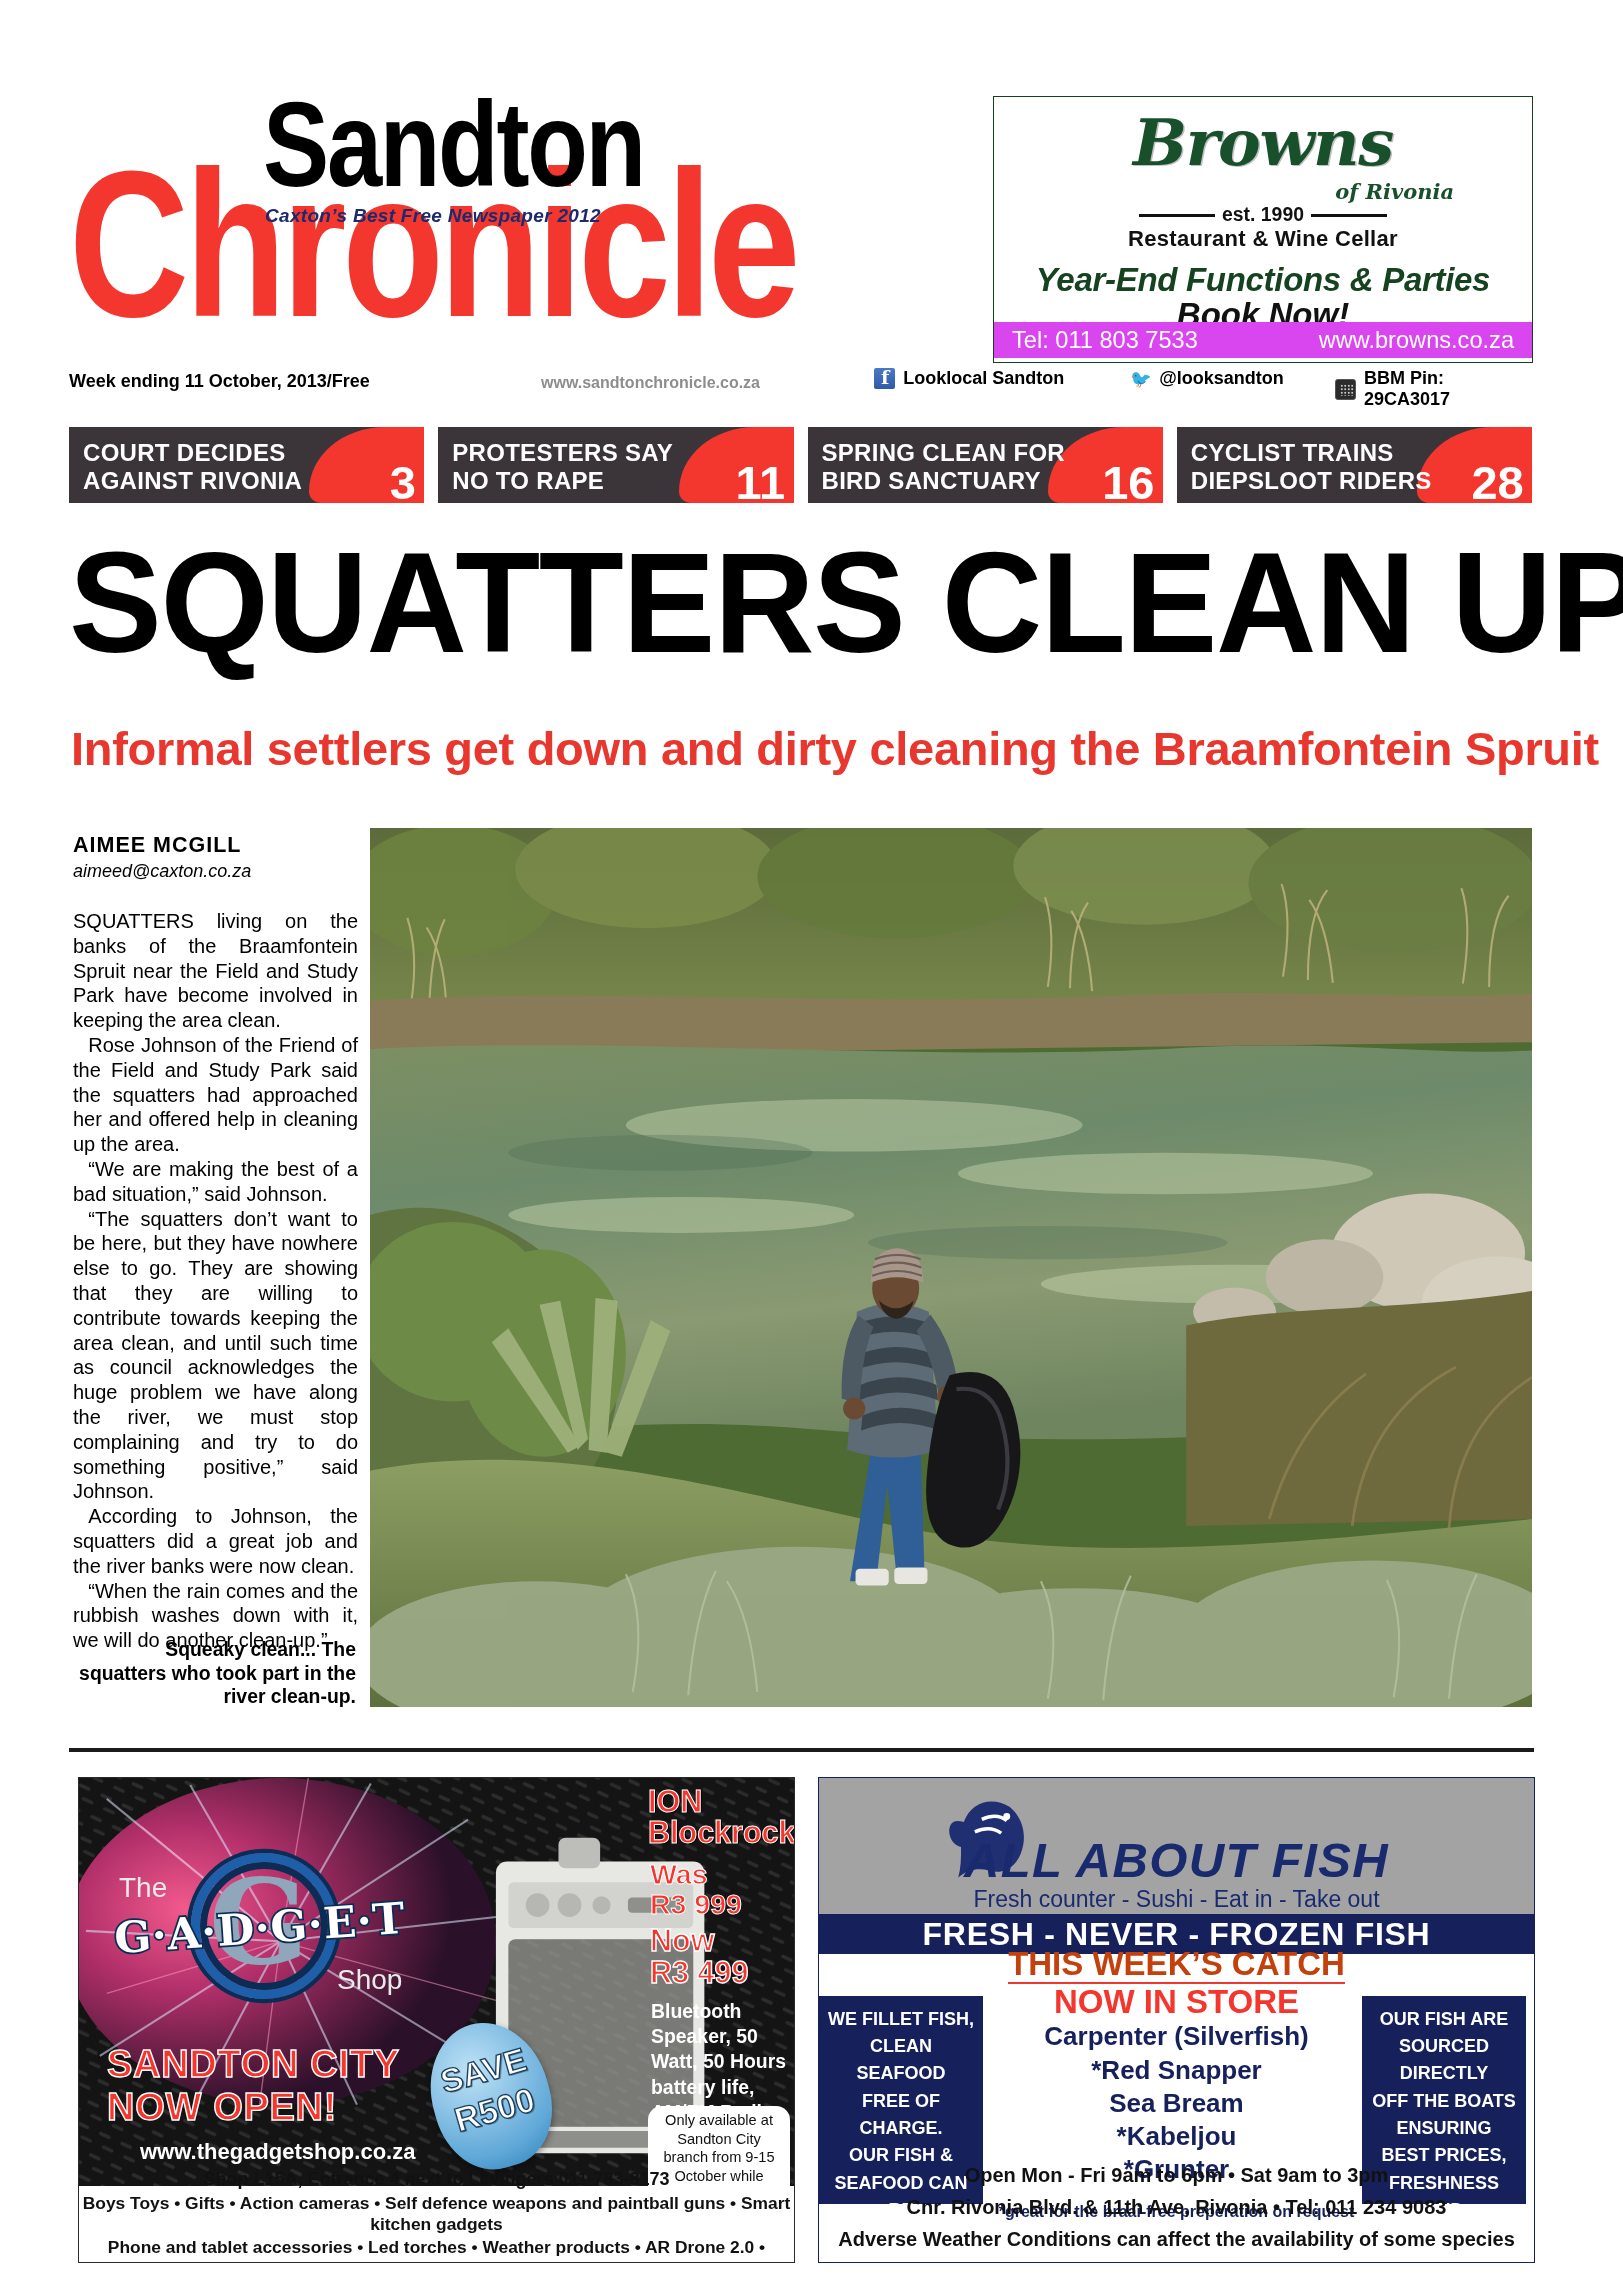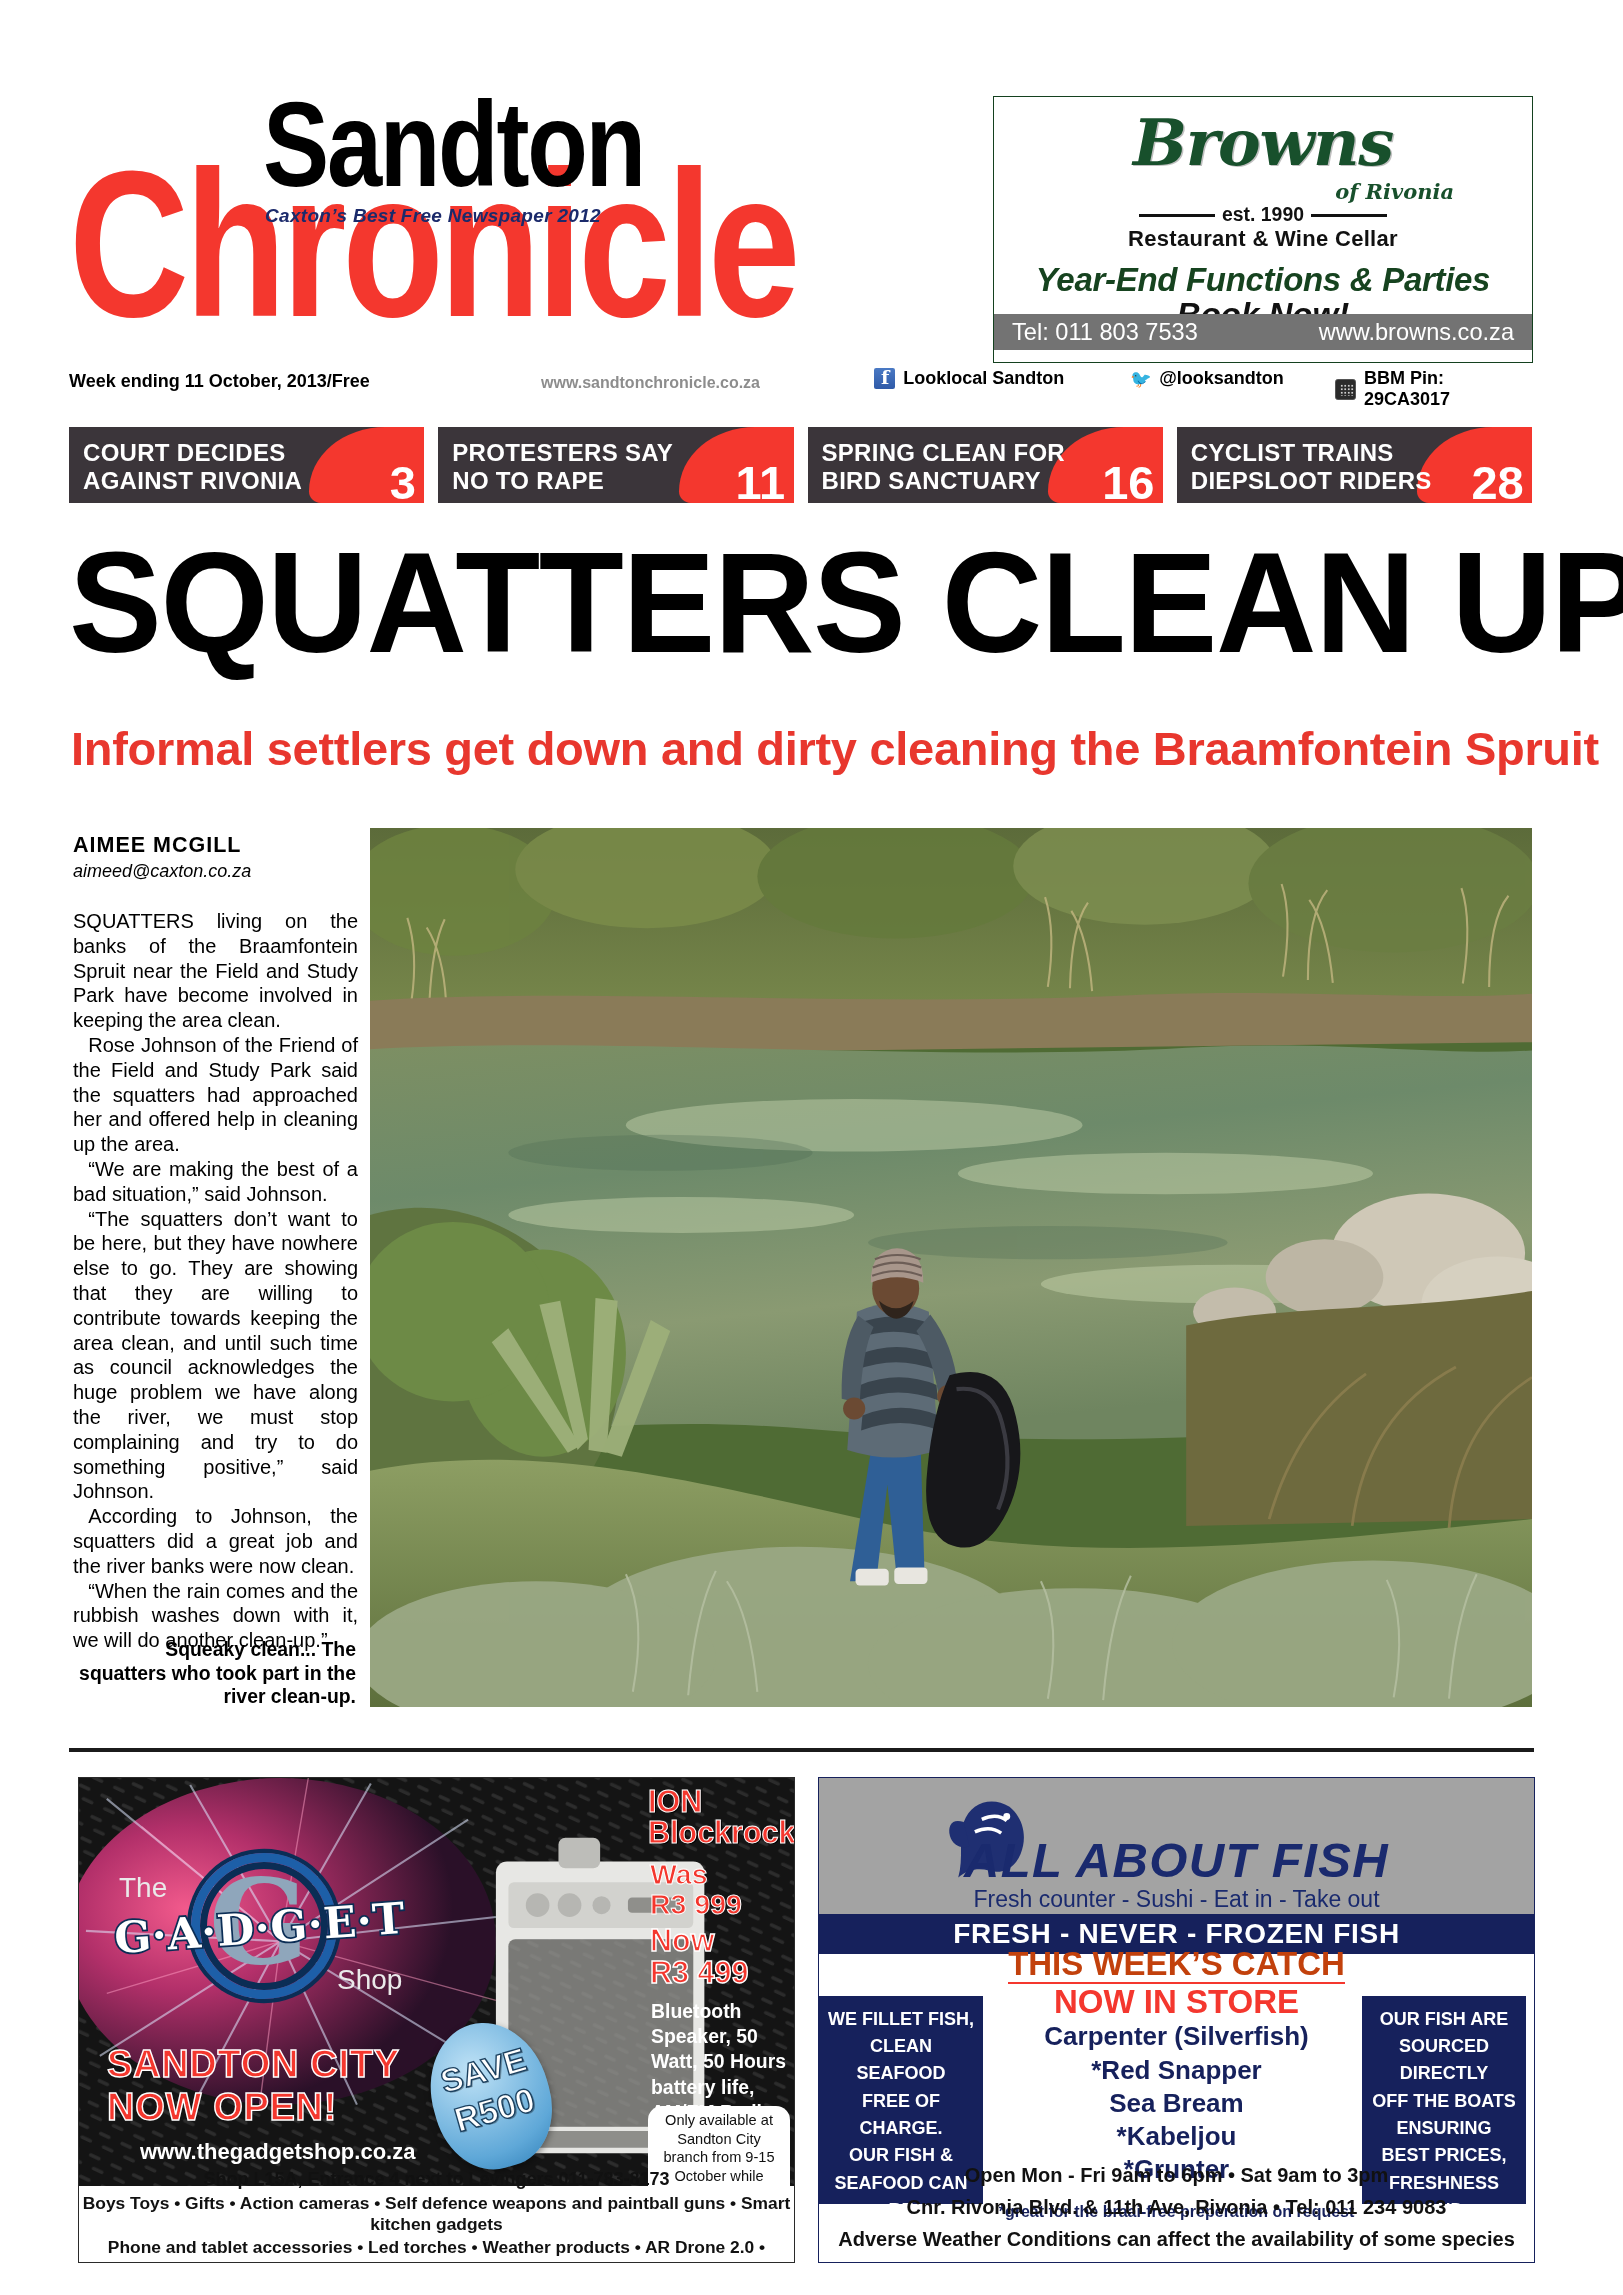--- a/index.html
+++ b/index.html
@@ -119,22 +119,22 @@
     letter-spacing: -0.3px;
   }
   .browns-l2 {
     position: absolute; left: 0; right: 0; top: 199px;
     text-align: center;
     font-family: "Liberation Sans Narrow","Liberation Sans", sans-serif;
     font-weight: bold; font-style: italic;
     font-size: 33px; color: #111;
   }
   .browns-bar {
-    position: absolute; left: 0; right: 0; bottom: 12px;
-    height: 36px; background: #737373;
+    position: absolute; left: 0; right: 0; bottom: 4px;
+    height: 36px; background: #d946ef;
     display: flex; align-items: center; justify-content: space-between;
     padding: 0 18px;
   }
   .browns-bar span {
     color: #ffffff;
     font-family: "Liberation Sans Narrow","Liberation Sans", sans-serif;
     font-size: 23.6px; font-weight: normal;
   }
 
   
@@ -325,21 +325,21 @@
   .fish-icon { position: absolute; left: 124px; top: 8.3px; width: 97px; height: 111px; }
   .fish-tag {
     position: absolute; left: 50%; top: 108px; transform: translateX(-50%);
     font-family: "Liberation Sans", sans-serif;
     font-size: 23px; color: #1a2a6e; white-space: nowrap;
   }
   .fish-band {
     position: absolute; left: 0; right: 0; top: 136px; height: 40px;
     background: #16215c; color: #ffffff;
     font-family: "Liberation Sans Narrow","Liberation Sans", sans-serif;
-    font-weight: bold; font-size: 28px;
+    font-weight: bold; font-size: 32px;
     display: flex; align-items: center; justify-content: center;
     letter-spacing: 0.7px;
   }
   .fish-body { position: absolute; left: 0; right: 0; top: 169px; bottom: 0; }
   .fish-col {
     position: absolute; top: 49px; width: 164px; height: 208px;
     background: #16215c; color: #ffffff;
     font-family: "Liberation Sans Narrow","Liberation Sans", sans-serif;
     font-weight: bold; font-size: 18px; line-height: 1.52;
     text-align: center; padding: 9.7px 5.6px;

